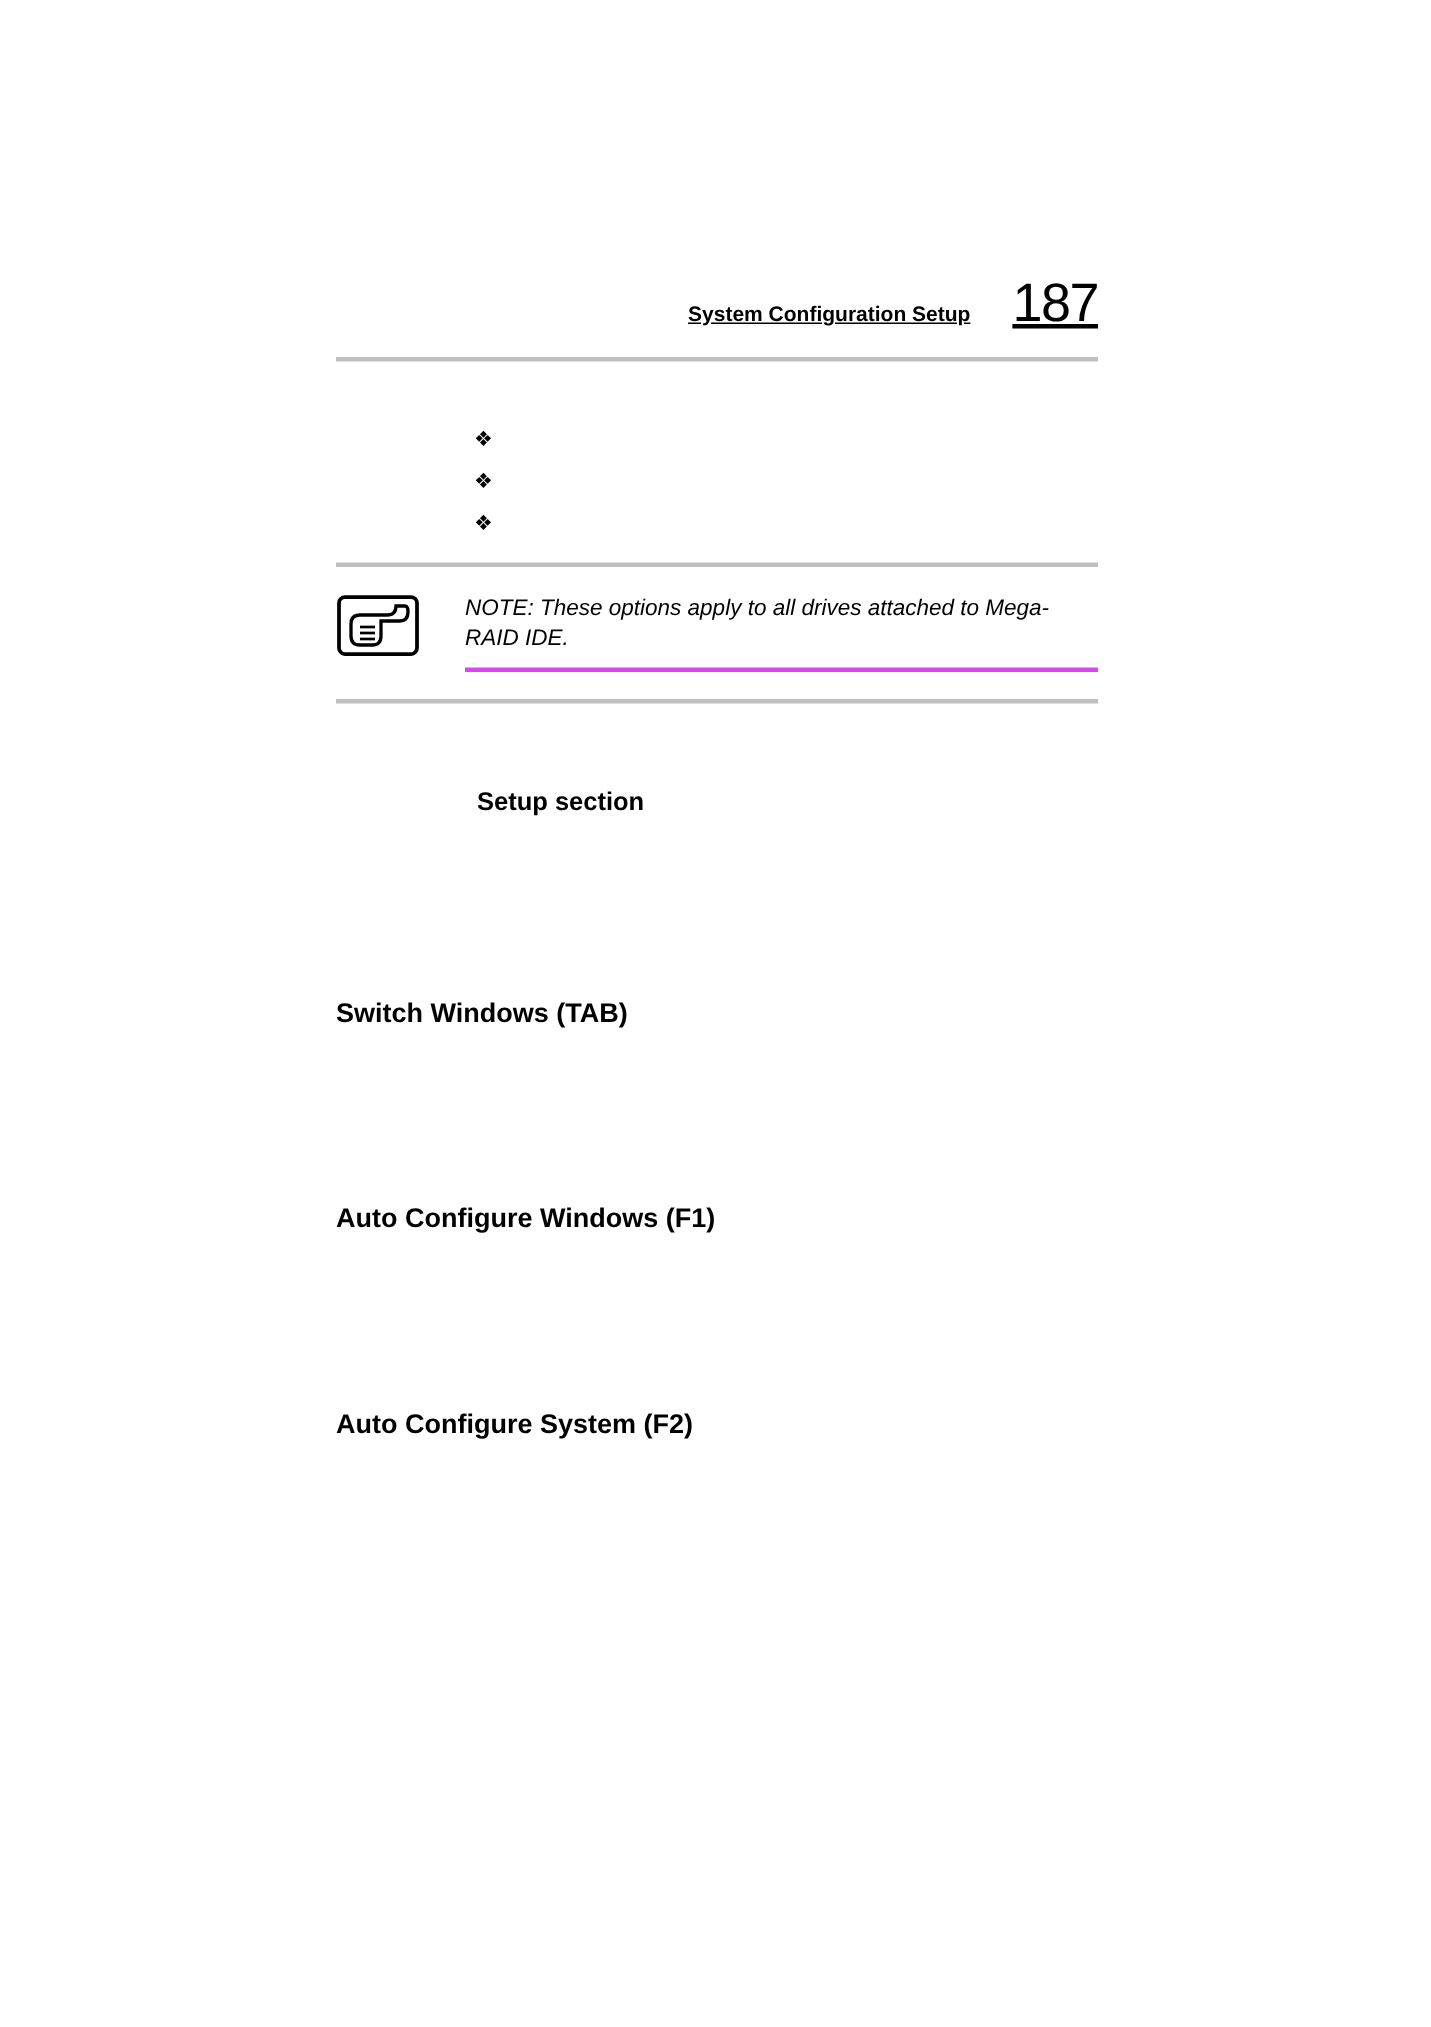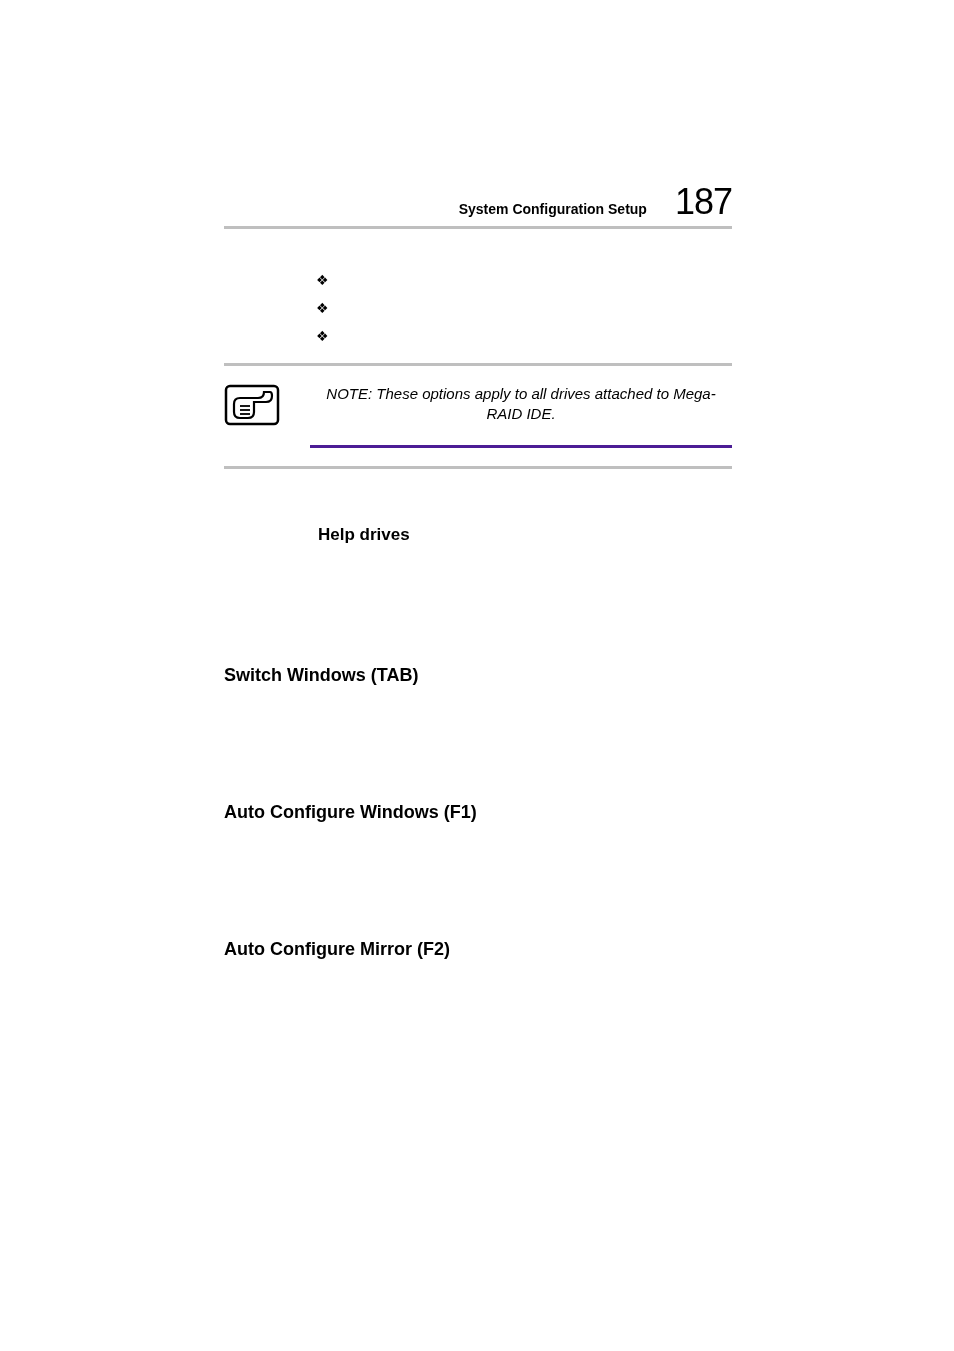--- a/index.html
+++ b/index.html
@@ -19,22 +19,23 @@
       left: 224px;
       top: 184px;
       width: 508px;
     }
     .header {
       display: flex;
       justify-content: flex-end;
       align-items: baseline;
       gap: 28px;
       border-bottom: 3px solid #bfbfbf;
-      padding-bottom: 6px;
+      padding-bottom: 18px;
       margin-bottom: 44px;
+      text-decoration: underline;
     }
     .header-title {
       font-size: 14px;
       font-weight: bold;
       color: #000;
     }
     .page-number {
       font-size: 36px;
       font-family: Arial, Helvetica, sans-serif;
       color: #000;
@@ -60,23 +61,22 @@
       align-items: flex-start;
       margin-bottom: 56px;
     }
     .note-icon {
       flex-shrink: 0;
       width: 56px;
       height: 42px;
     }
     .note-text-wrap {
       flex: 1;
-      border-bottom: 3px solid #4c1d95;
-      padding-bottom: 20px;
-      text-align: center;
+      border-bottom: 3px solid #d946ef;
+      padding-bottom: 8px;
     }
     .note-text {
       font-style: italic;
       font-size: 15px;
       color: #000;
       line-height: 1.35;
     }
     .subheading {
       font-size: 17px;
       font-weight: bold;
@@ -118,19 +118,19 @@
         <line x1="16" y1="22" x2="26" y2="22" stroke="#000" stroke-width="1.8"></line>
         <line x1="16" y1="26" x2="26" y2="26" stroke="#000" stroke-width="1.8"></line>
         <line x1="16" y1="30" x2="26" y2="30" stroke="#000" stroke-width="1.8"></line>
       </svg>
     </div>
     <div class="note-text-wrap">
       <div class="note-text">NOTE: These options apply to all drives attached to Mega-RAID IDE.</div>
     </div>
   </div>
 
-  <div class="subheading">Help drives</div>
+  <div class="subheading">Setup section</div>
 
   <div class="section-heading">Switch Windows (TAB)</div>
   <div class="section-heading">Auto Configure Windows (F1)</div>
-  <div class="section-heading last">Auto Configure Mirror (F2)</div>
+  <div class="section-heading last">Auto Configure System (F2)</div>
 
 </div>
 
 </body></html>

